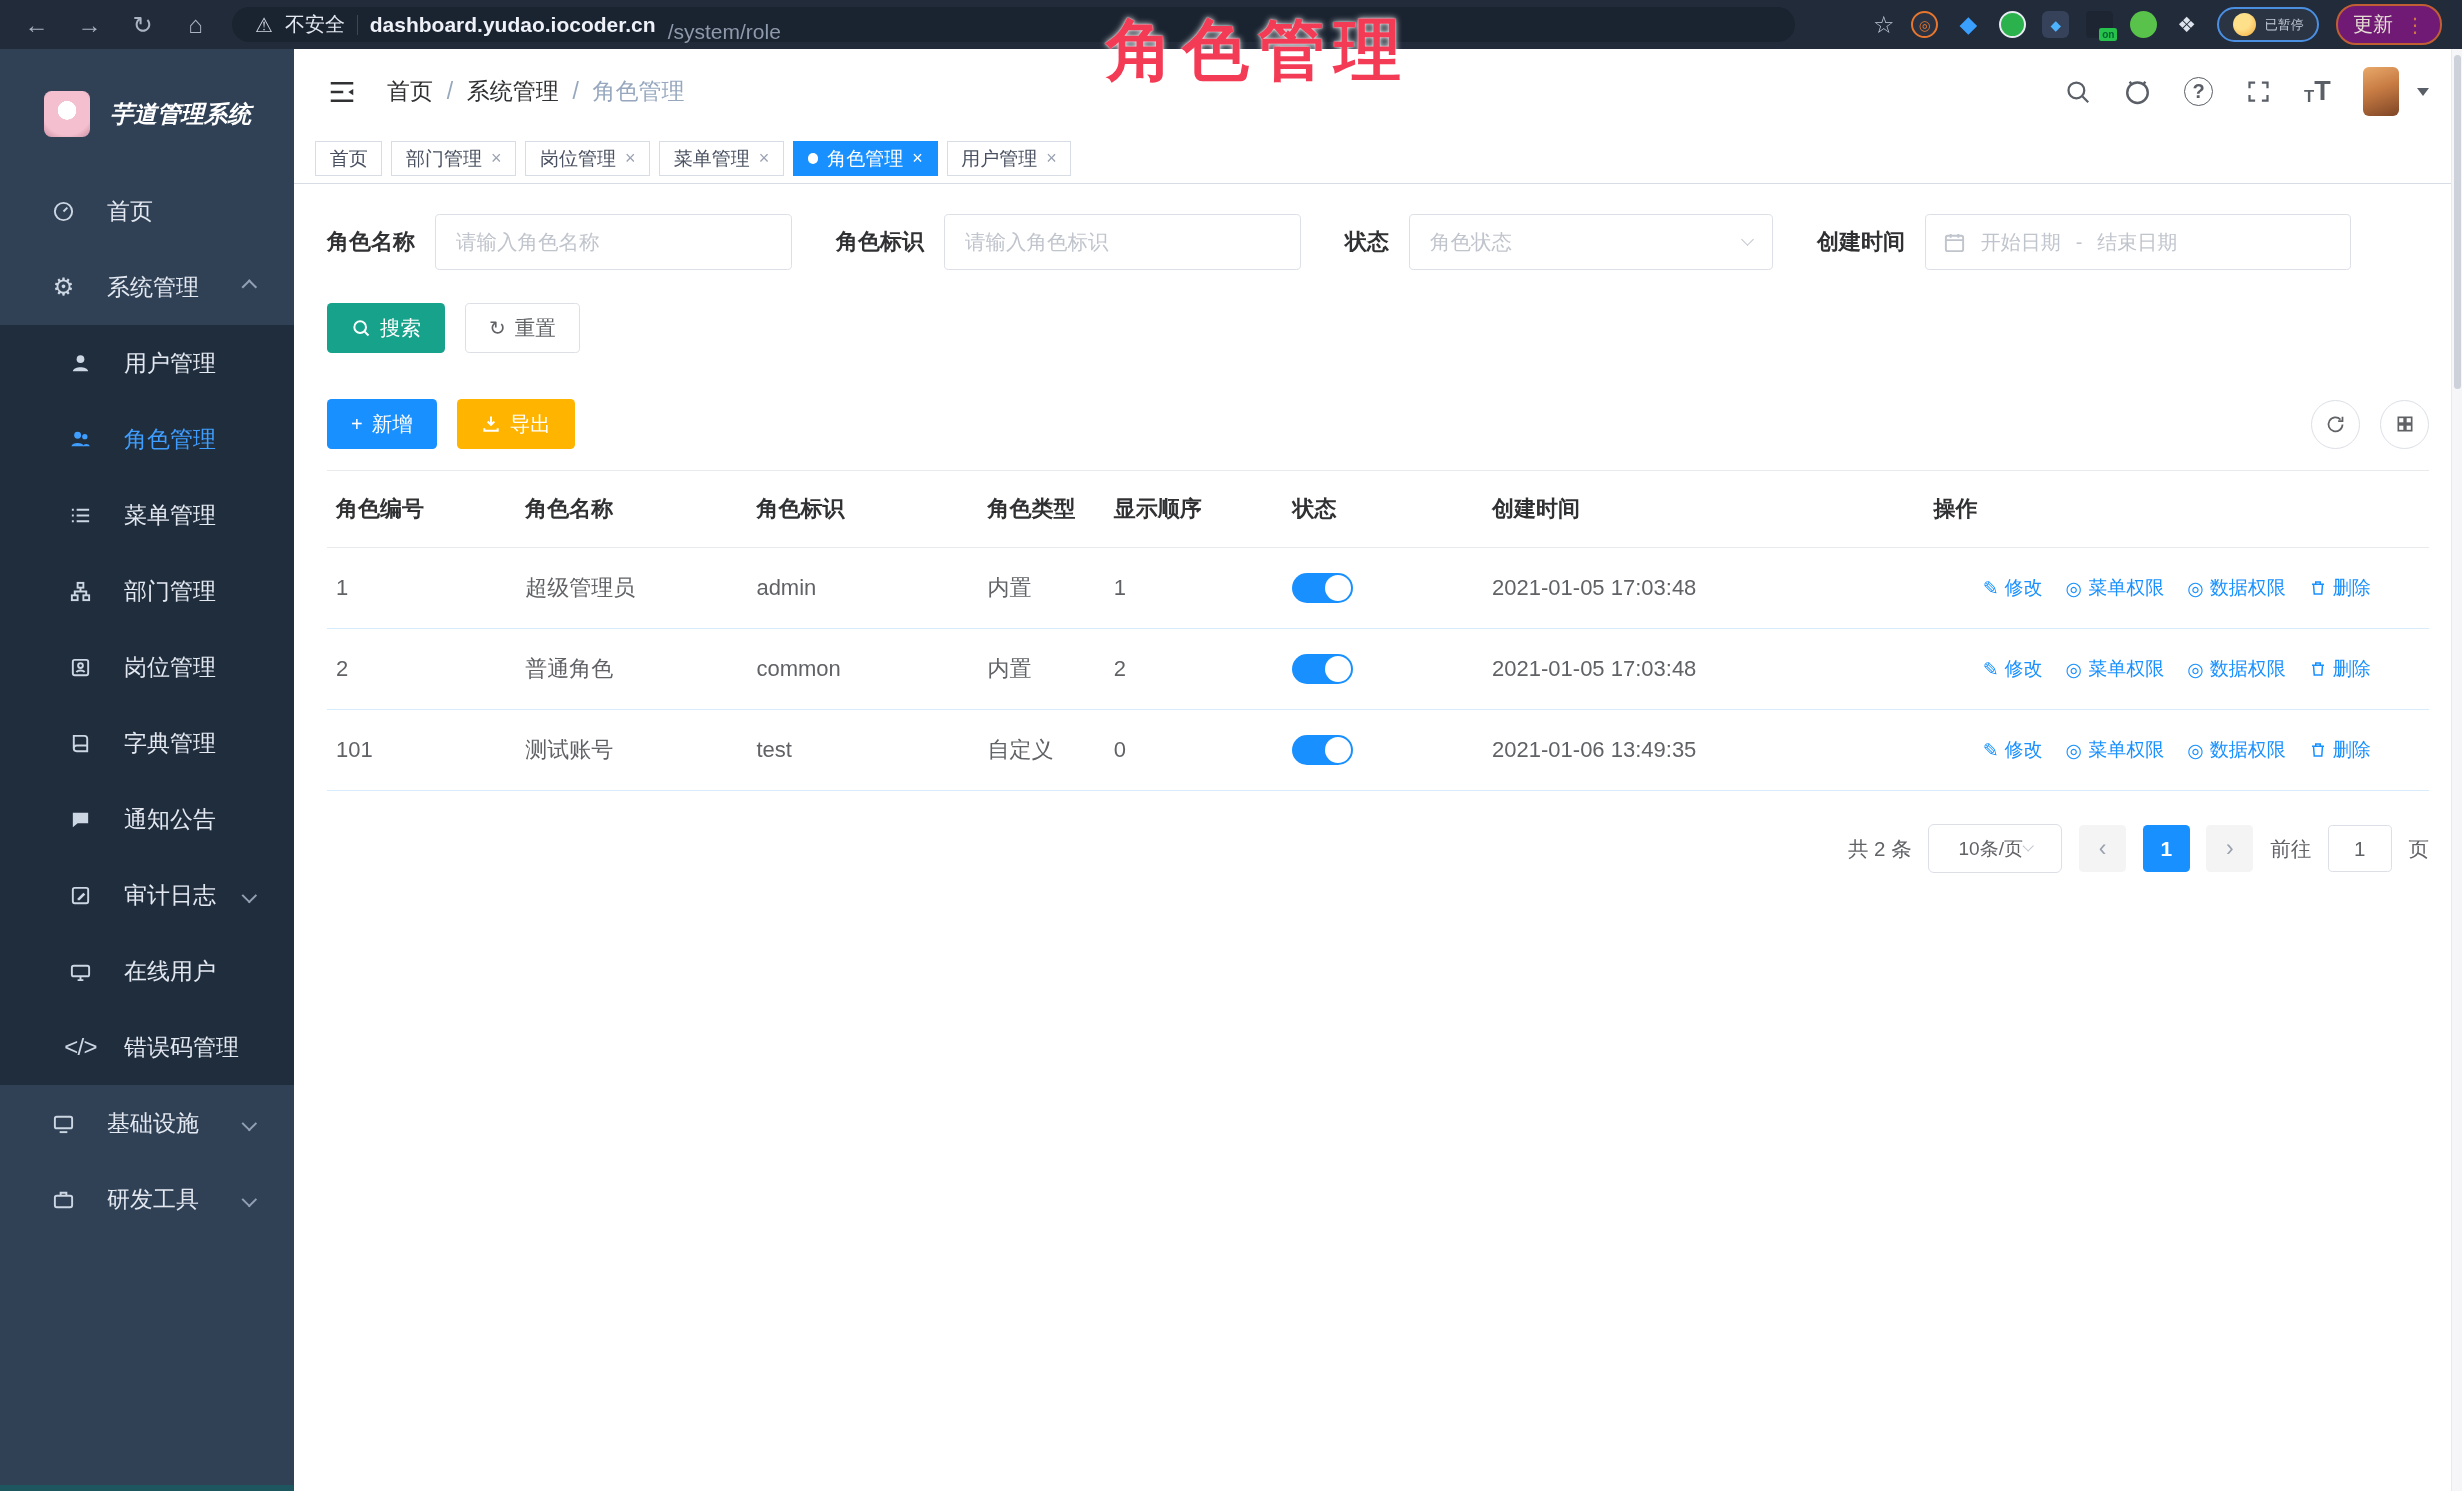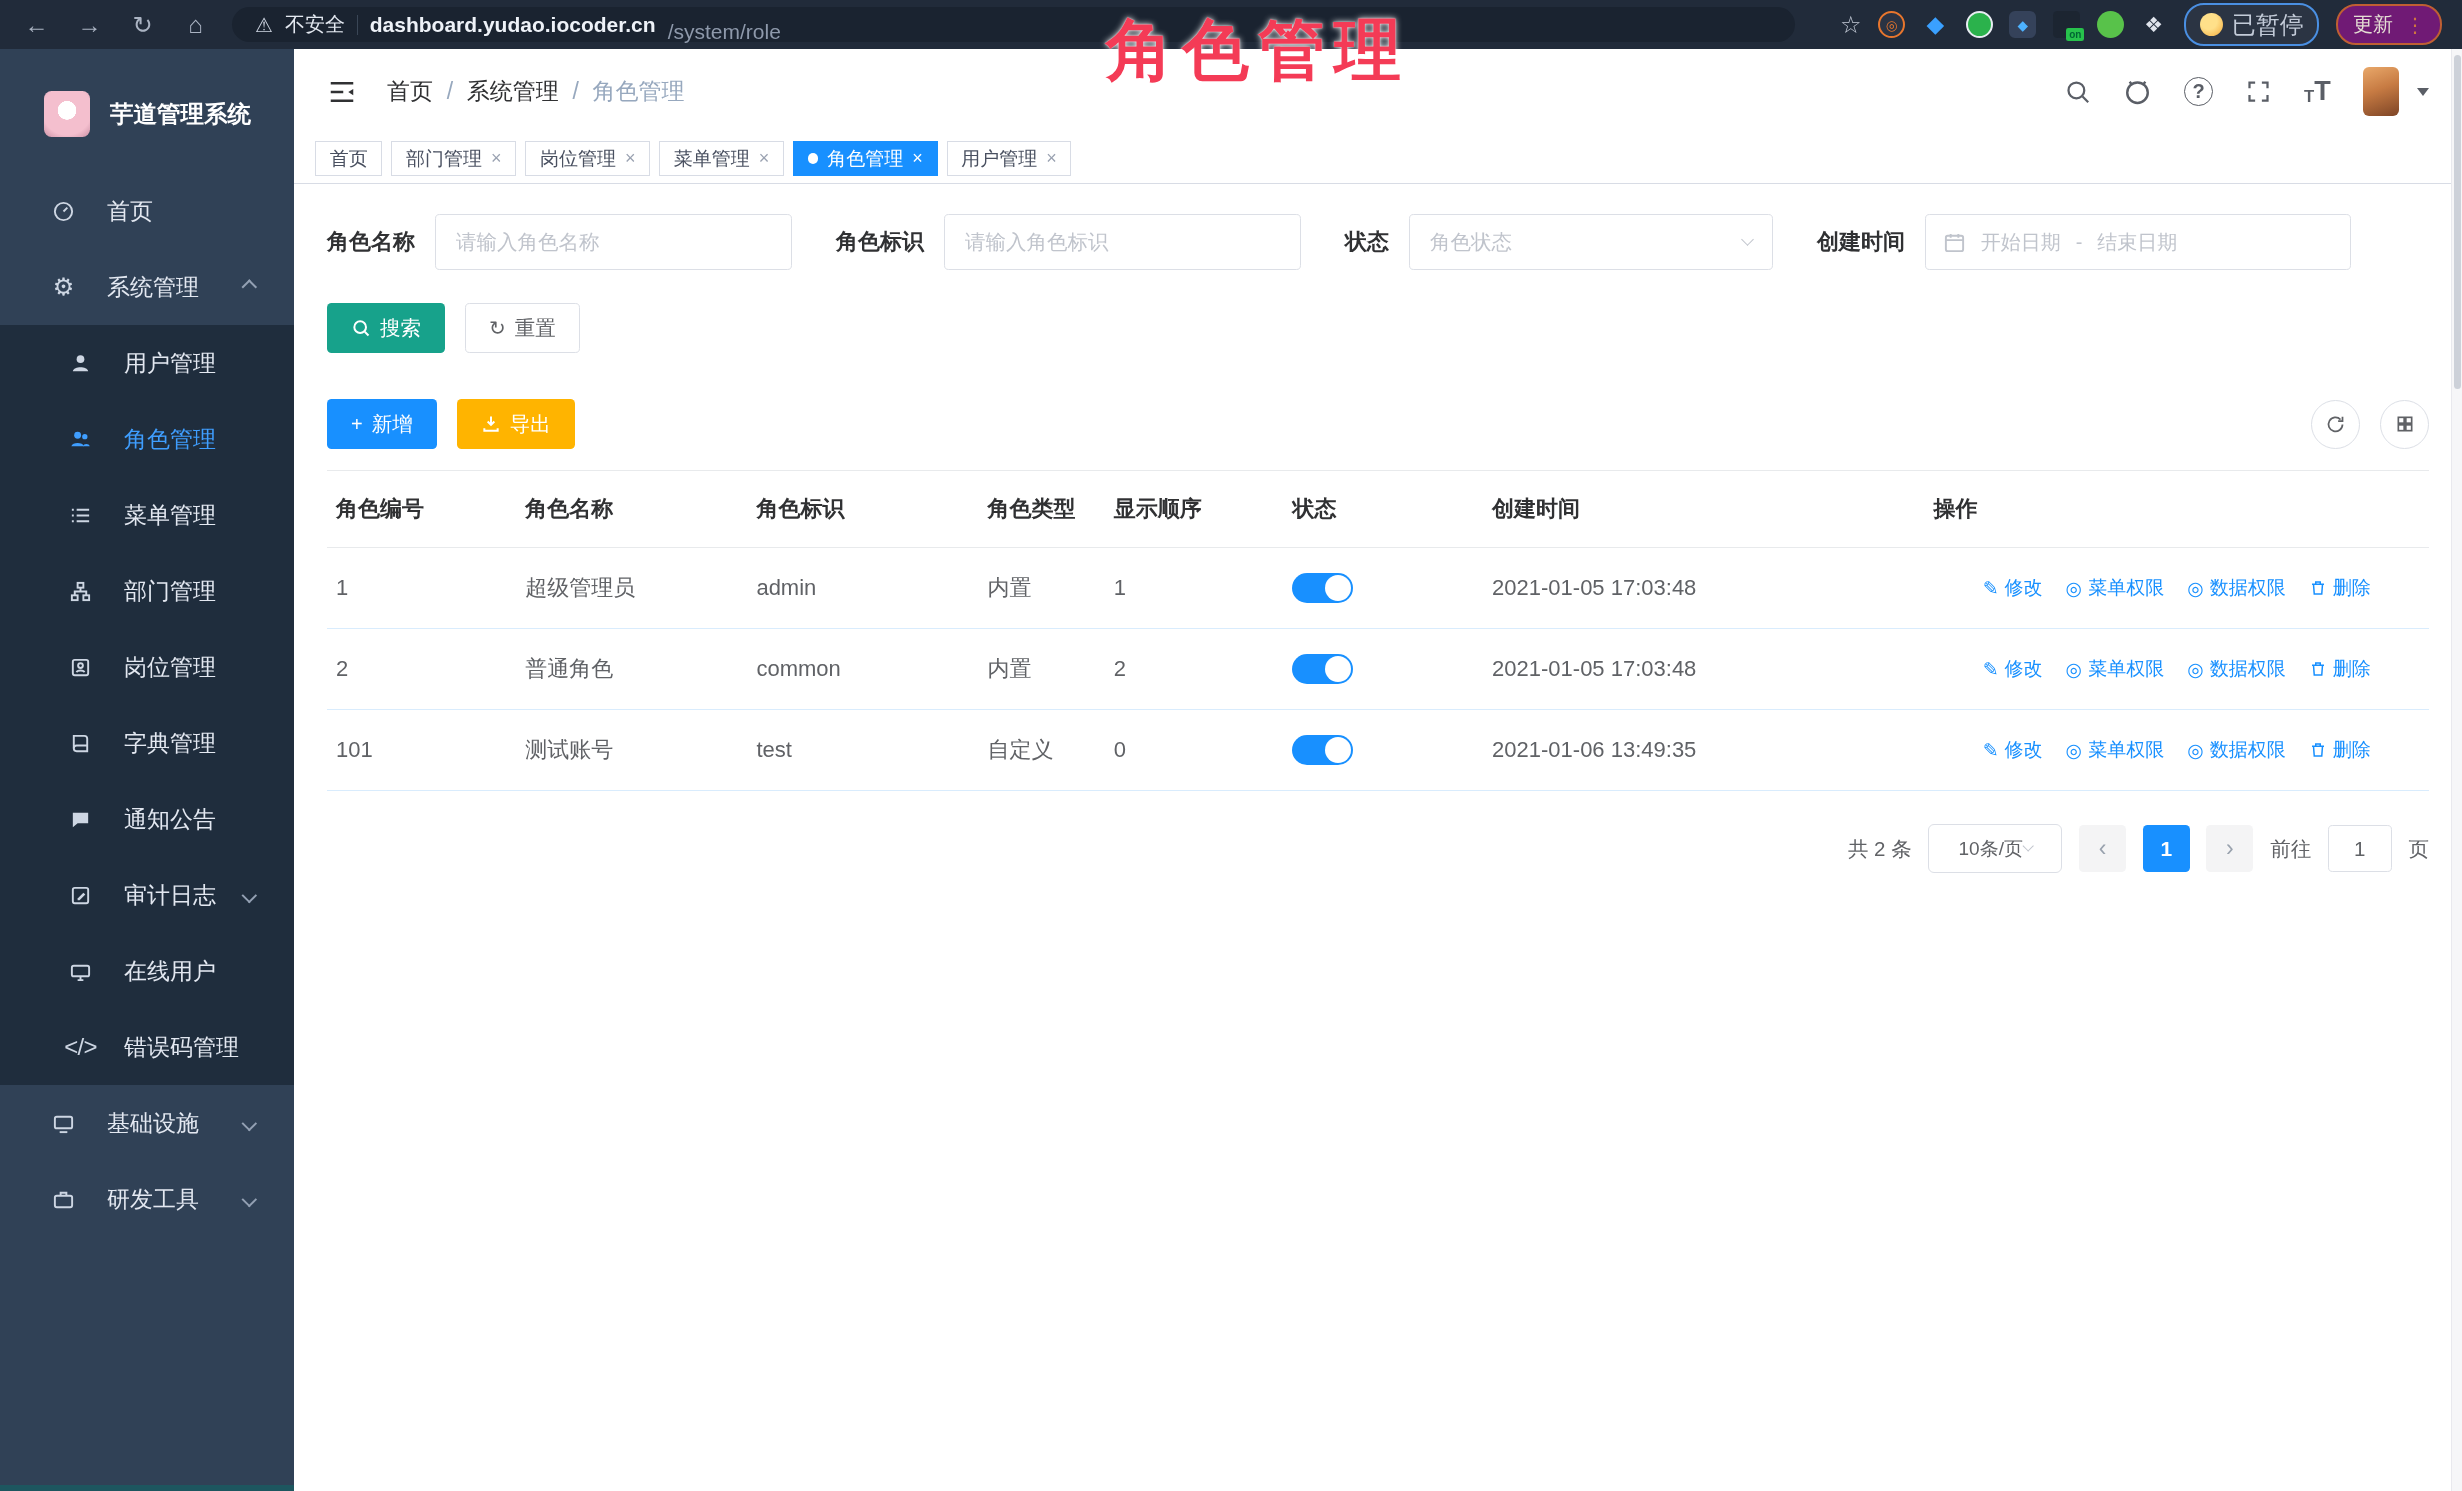--- a/index.html
+++ b/index.html
@@ -22,34 +22,34 @@
   .ext-orange { background:#2a3343; border:2.3px solid #e8762d; color:#e8762d; }
   .ext-gem { background:transparent; color:#3aa0ff; font-size:23px; }
   .ext-green { background:#2bb24c; border:2.3px solid #e8ecf2; }
   .ext-multi { background:#35425a; color:#4db2ff; border-radius:6px; }
   .ext-on { background:#1c2531; border-radius:4.6px; position:relative; }
   .ext-on .onbadge { position:absolute; right:-4.6px; bottom:-3px; background:#27c24c; color:#063; font-size:10px; font-weight:bold; padding:0.8px 3px; border-radius:2.3px; }
   .ext-monkey { background:#58c24a; }
   .ext-puzzle { background:transparent; color:#dfe4ec; font-size:21px; }
   .pausedpill { display:flex; align-items:center; gap:9px; border:2.3px solid #4a8fe2; background:#2b3443; border-radius:20px; padding:3.8px 13.7px; }
   .pausedpill .face { width:23px; height:23px; border-radius:50%; background:radial-gradient(circle at 38% 35%,#ffe08a 0 40%,#f2a93b 100%); }
-  .pausedpill .ptxt { color:#c3cbd8; font-size:24px; }
+  .pausedpill .ptxt { color:#c3cbd8; font-size:13px; }
   .updatepill { display:flex; align-items:center; gap:12px; border:2.3px solid #bf5f33; background:#701a75; border-radius:20px; padding:4.6px 15px; }
   .updatepill .utxt { color:#e4ddd3; font-size:20px; }
   .updatepill .dots { color:#d0763e; font-size:20px; }
 
   
   .annotation { position:absolute; left:1106px; top:4.6px; z-index:60; font-size:67px; font-weight:bold; letter-spacing:9px; color:#f43b56; text-shadow:0 0 6px rgba(255,255,255,.95),0 0 1.5px rgba(255,255,255,.9); }
 
   
   .app { display:flex; height:1443px; }
   .sidebar { width:294px; background:#304156; color:#dbe1ec; flex-shrink:0; display:flex; flex-direction:column; }
   .logo-row { display:flex; align-items:center; gap:20px; padding:42px 15px 36px 44px; }
   .logo-img { width:46px; height:46px; border-radius:7.6px; background:radial-gradient(circle at 50% 42%,#ffffff 0 26%,#f4bfce 27% 70%,#c98fa4 100%); flex-shrink:0; }
-  .logo-title { font-size:23.5px; font-weight:bold; color:#fff; }
+  .logo-title { font-size:23.5px; font-weight:bold; color:#fff;font-style:italic; }
   .menu { flex:1; }
   .mi { height:76px; display:flex; align-items:center; gap:27px; padding-left:47px; font-size:23px; color:#e3e8f1; cursor:pointer; }
   .mi .ic { width:33px; display:flex; justify-content:center; align-items:center; color:#cdd6e3; font-size:24px; }
   .mi.sub { background:#1f2d3d; padding-left:64px; }
   .mi.active { color:#3f9eff; }
   .mi.active .ic { color:#3f9eff; }
   .chev { width:10.6px; height:10.6px; border-right:2.3px solid #93a0b3; border-bottom:2.3px solid #93a0b3; margin-left:auto; margin-right:39px; }
   .chev.up { transform:rotate(-135deg); }
   .chev.down { transform:rotate(45deg); }
   .codeic { font-size:16.7px; letter-spacing:-0.8px; }

